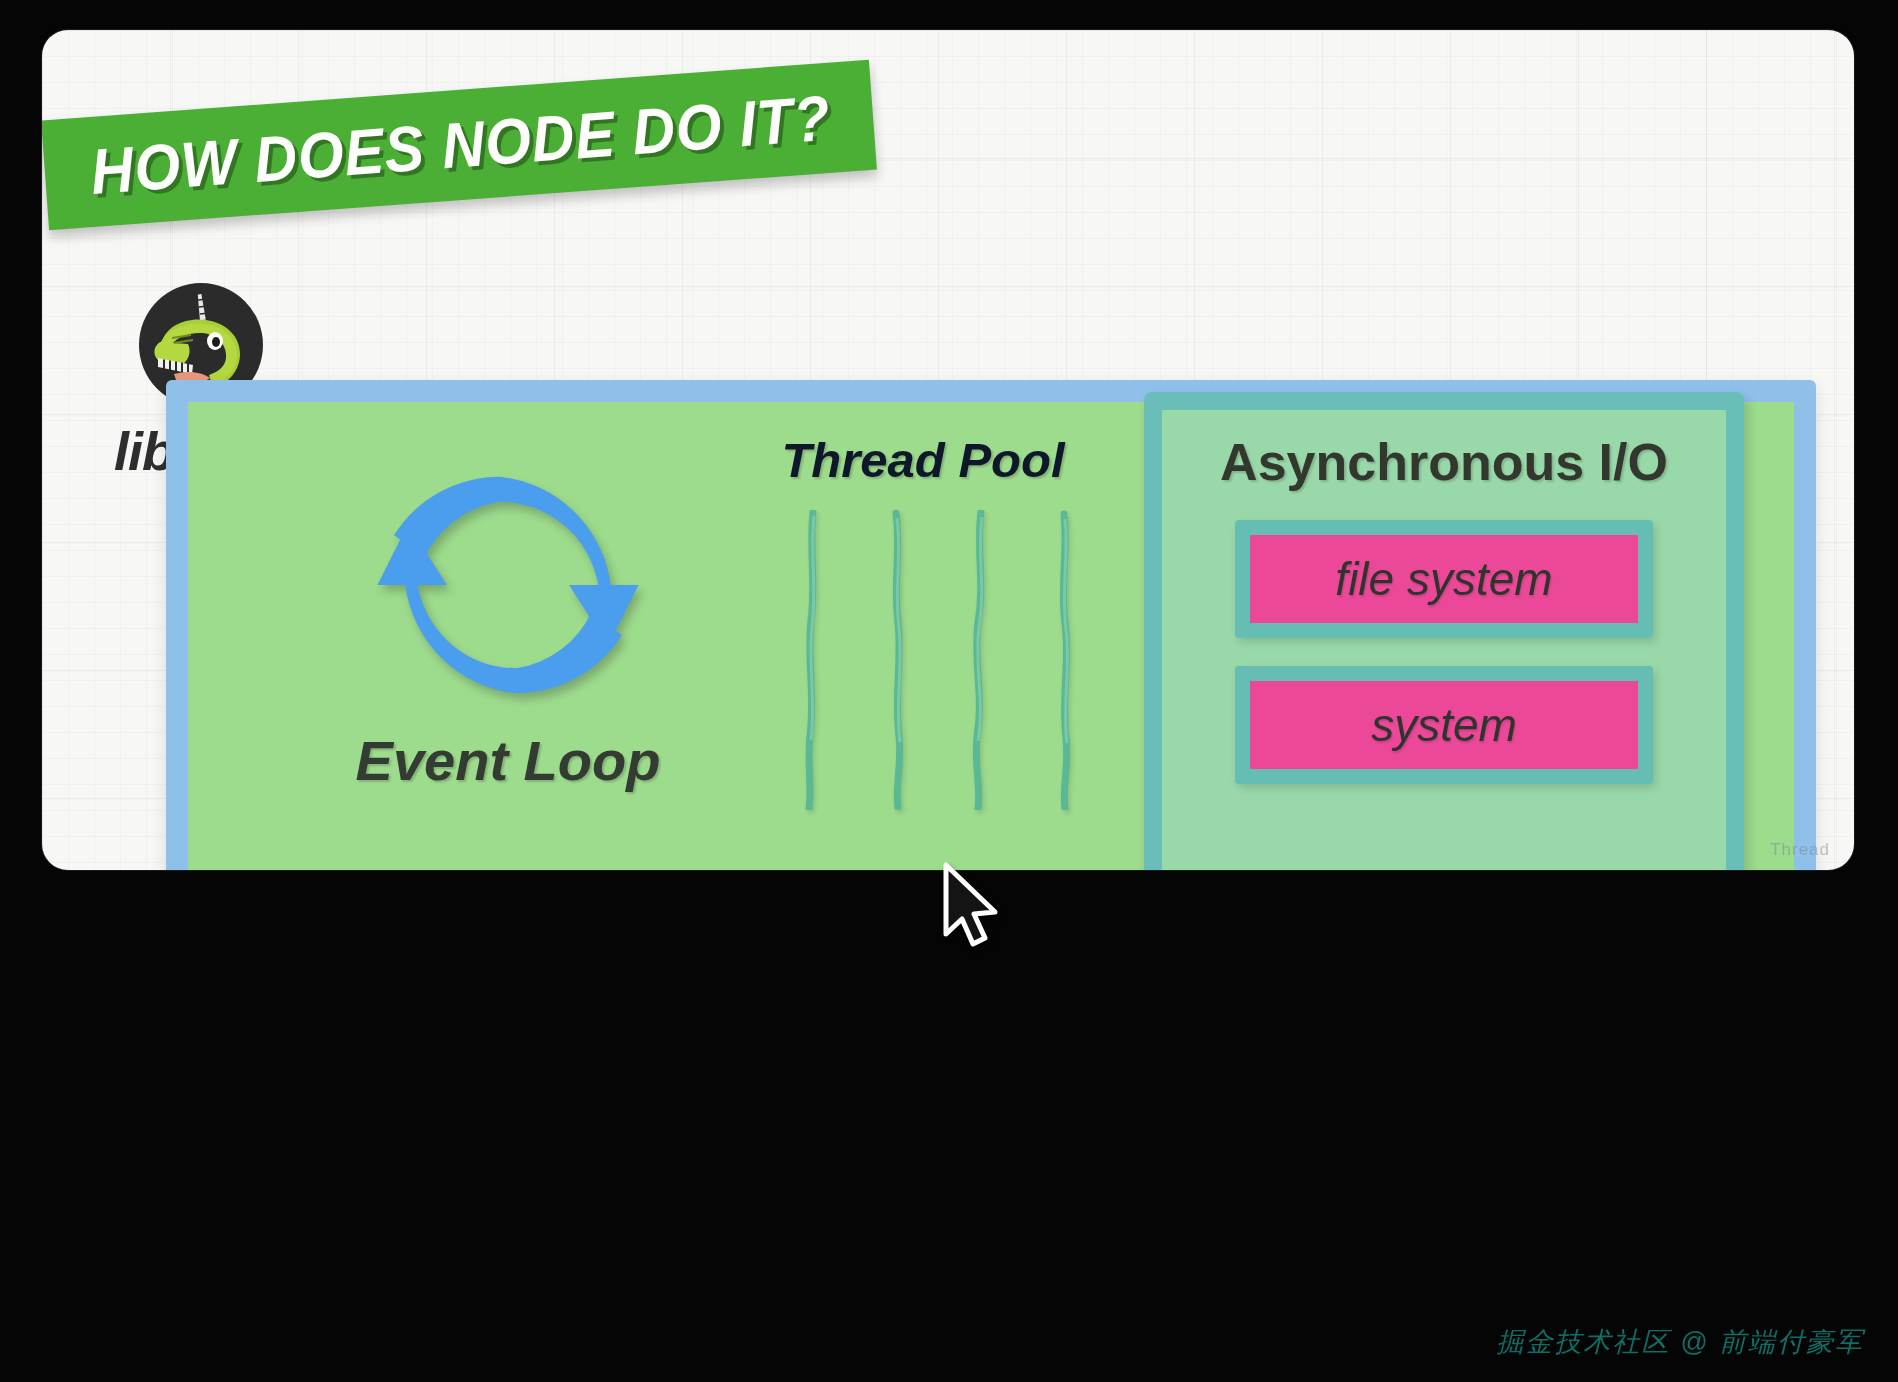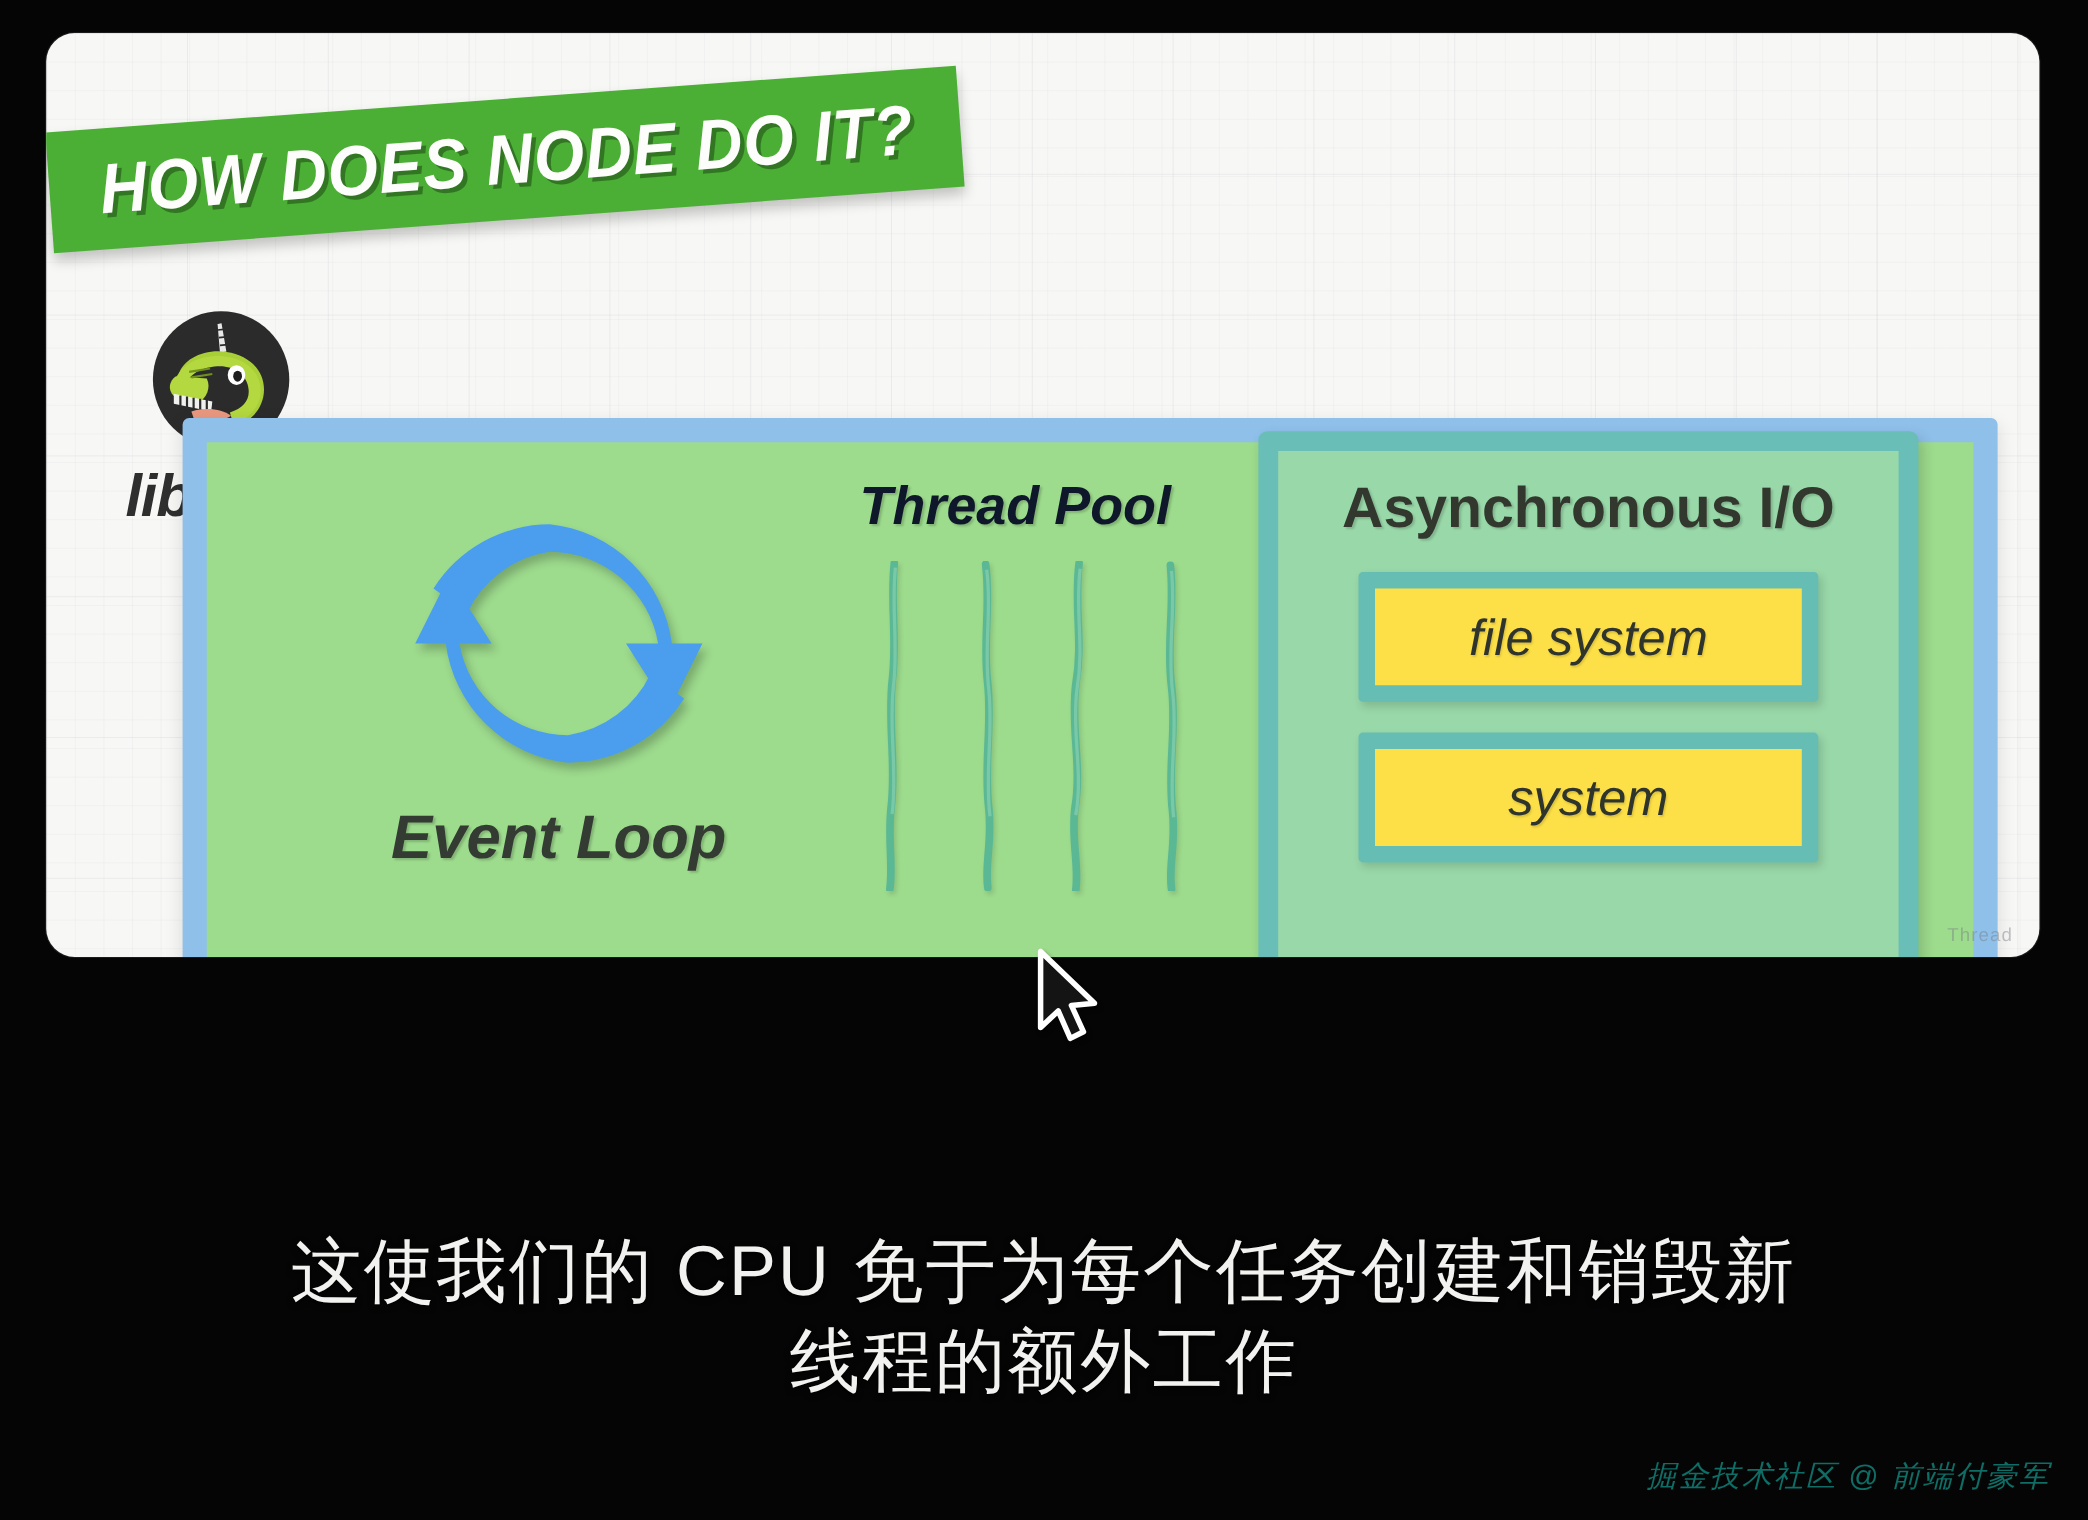--- a/index.html
+++ b/index.html
@@ -79,21 +79,21 @@
     background:#99d8a9;border:18px solid #69bfb8;border-radius:8px;
     box-sizing:border-box;box-shadow:4px 6px 12px rgba(0,0,0,.16);
     padding-top:22px;
   }
   #async-io-title{
     text-align:center;font-size:52px;font-weight:600;color:#33382f;
     text-shadow:2px 2px 2px rgba(0,0,0,.16);
   }
   .io-box{
     margin:28px auto 0;width:418px;height:118px;
-    background:#fde047;border:15px solid #66bdb4;border-radius:4px;
+    background:#ec4899;border:15px solid #66bdb4;border-radius:4px;
     box-sizing:border-box;display:flex;align-items:center;justify-content:center;
     box-shadow:3px 4px 8px rgba(0,0,0,.14);
   }
   .io-box span{
     font-size:46px;font-style:italic;font-weight:500;color:#2f352d;
     text-shadow:1px 2px 2px rgba(0,0,0,.14);
   }
 
   
   #cursor{position:absolute;left:940px;top:862px;width:62px;height:86px;
@@ -215,20 +215,16 @@
       </div>
     </div>
 
     <div id="slide-mark">Thread</div>
   </div>
 
   <svg id="cursor" viewBox="0 0 62 86">
     <path d="M6 3 L6 72 L22 57 L33 82 L45 76 L34 52 L55 50 Z" fill="#141414" stroke="#ffffff" stroke-width="5" stroke-linejoin="round"></path>
   </svg>
 
-  <div id="subtitles">
-    <div>这使我们的 CPU 免于为每个任务创建和销毁新</div>
-    <div>线程的额外工作</div>
-  </div>
 
   <div id="watermark">掘金技术社区 @ 前端付豪军</div>
 
 </div>
 
 </body></html>

